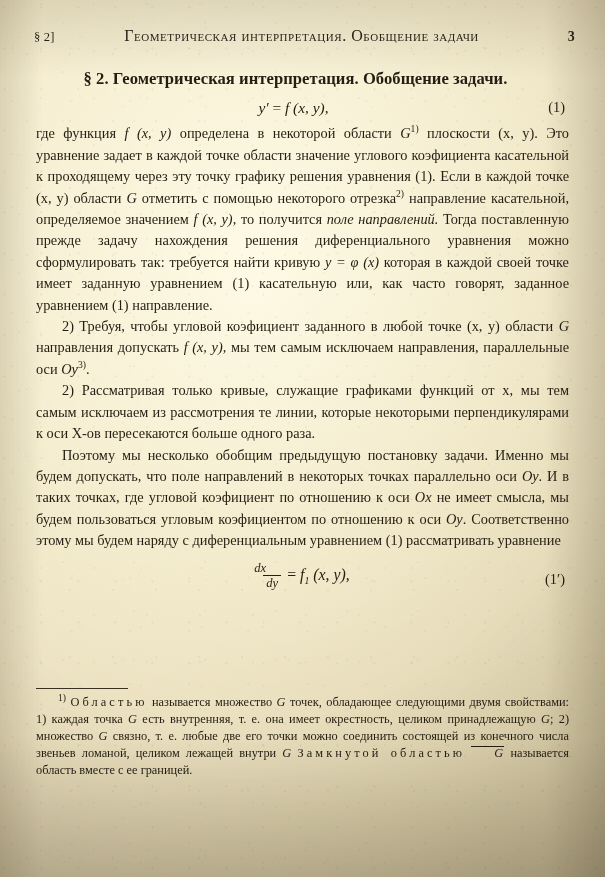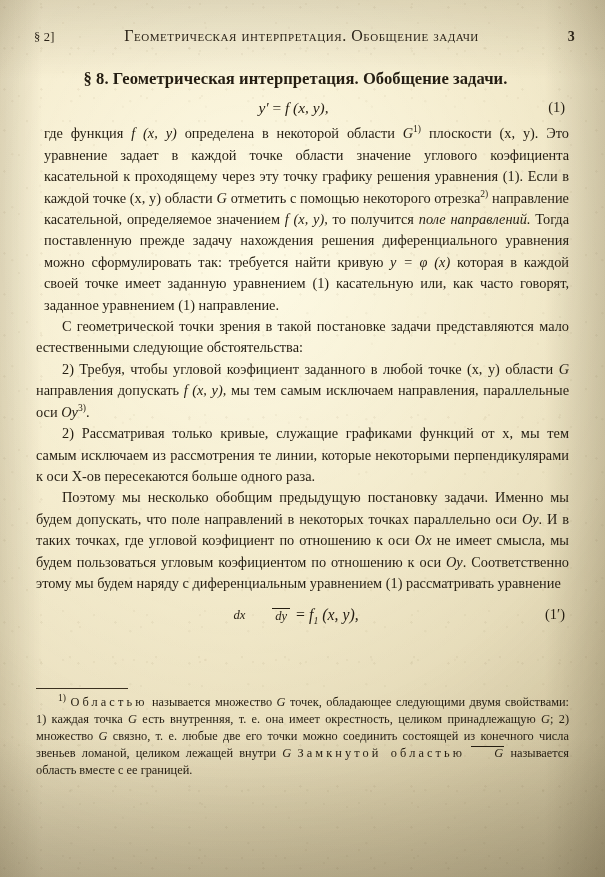--- a/index.html
+++ b/index.html
@@ -109,21 +109,21 @@
     font-size: 14.35px;
     line-height: 21.4px;
     text-align: justify;
     text-justify: inter-word;
     hyphens: manual;
   }
   .body p {
     margin: 0;
     text-indent: 26px;
   }
-  .body p.noindent { text-indent: 0; margin-left: 8px; }
+  .body p.noindent { text-indent: 0; }
 
   .eq {
     display: flex;
     align-items: flex-end;
     margin: 4px 0 5px 0;
     text-indent: 0;
   }
   .eq .eq-body {
     flex: 1;
     text-align: center;
@@ -153,21 +153,21 @@
     line-height: 0;
   }
   .overbar {
     border-top: 1px solid #241d12;
     padding: 0 1px;
     display: inline-block;
     line-height: 1.02;
   }
   .frac {
     display: inline-flex;
-    flex-direction: row;
+    flex-direction: column;
     vertical-align: middle;
     text-align: center;
     font-size: 12.6px;
     line-height: 1.12;
     margin: 0 2px;
     position: relative;
     top: -1px;
   }
   .frac .num { padding: 0 3px 0px 3px; }
   .frac .den { padding: 0px 3px 0 3px; border-top: 1.1px solid #241d12; margin-left: 24px; }
@@ -207,21 +207,21 @@
   <div class="grain"></div>
 
   <div class="content">
 
     <div class="runhead">
       <span class="runhead-left">§ 2]</span>
       <span class="runhead-title">Геометрическая интерпретация. Обобщение задачи</span>
       <span class="runhead-page">3</span>
     </div>
 
-    <h1 class="section-heading">§ 8. Геометрическая интерпретация. Обобщение задачи.</h1>
+    <h1 class="section-heading">§ 2. Геометрическая интерпретация. Обобщение задачи.</h1>
 
     <div class="body">
 
 
       <div class="eq">
         <div class="eq-body">
           <span class="mathvar">y′</span>
           <span>=</span>
           <span class="mathvar">f (x,  y),</span>
         </div>
@@ -237,21 +237,20 @@
         <span>отметить с помощью некоторого отрезка</span><span class="sup">2)</span>
         <span>направление касательной, определяемое значением</span>
         <span class="mathvar">f (x, y),</span>
         <span>то получится</span>
         <i>поле направлений.</i>
         <span>Тогда поставленную прежде задачу нахождения решения диференциального уравнения можно сформулировать так: требуется найти кривую</span>
         <span class="mathvar">y = φ (x)</span>
         <span>которая в каждой своей точке имеет заданную уравнением (1) касательную или, как часто говорят, заданное уравнением (1) направление.</span>
       </p>
 
-      <p><span>С геометрической точки зрения в такой постановке задачи представляются мало естественными следующие обстоятельства:</span></p>
 
       <p><span>2) Требуя, чтобы угловой коэфициент заданного в любой точке (x, y) области</span>
         <span class="mathvar">G</span>
         <span>направления допускать</span>
         <span class="mathvar">f (x, y),</span>
         <span>мы тем самым исключаем направления, параллельные оси</span>
         <span class="mathvar">Oy</span><span class="sup">3)</span><span>.</span>
       </p>
 
       <p><span>2) Рассматривая только кривые, служащие графиками функций от x, мы тем самым исключаем из рассмотрения те линии, которые некоторыми перпендикулярами к оси X-ов пересекаются больше одного раза.</span></p>

